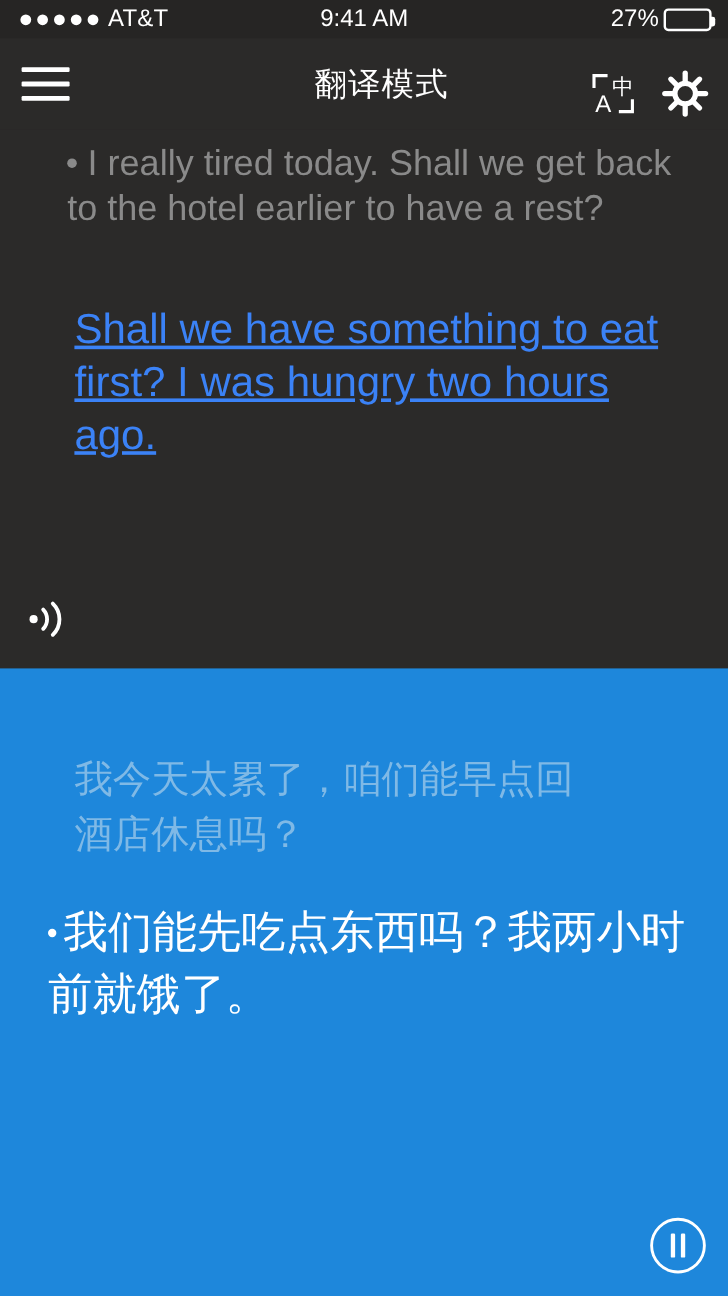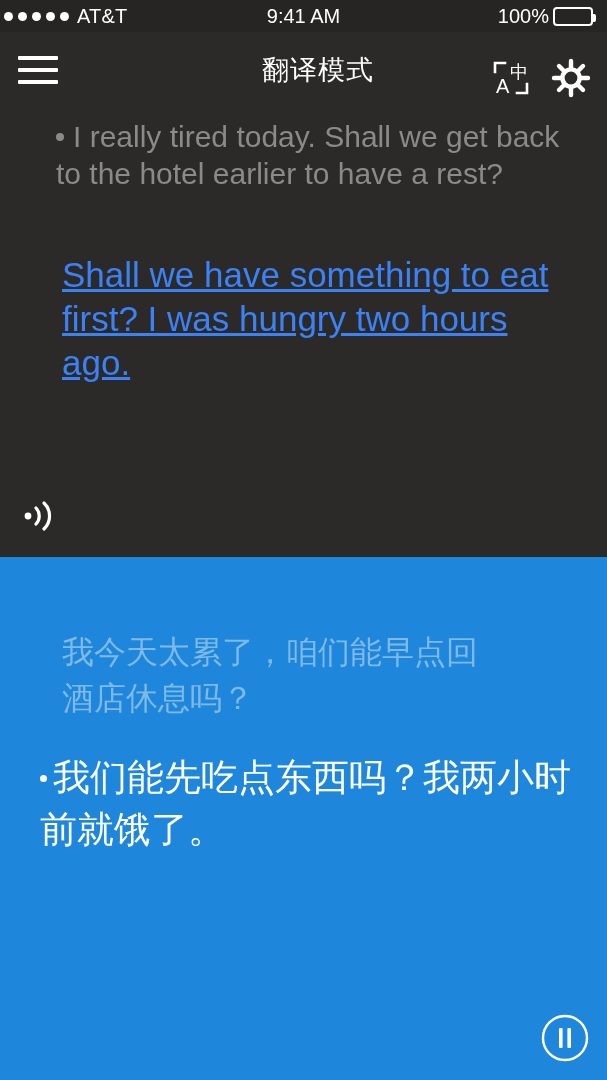--- a/index.html
+++ b/index.html
@@ -10,21 +10,21 @@
     overflow:hidden;
   }
   #app { position:relative; width:607px; height:1080px; overflow:hidden; }
 
   
   .statusbar{
     position:absolute; left:0; top:0; width:607px; height:32px;
     background:#262524; color:#ffffff;
     display:flex; align-items:center;
   }
-  .sb-left{ display:flex; align-items:center; gap:8px; padding-left:4px; width:33%; }
+  .sb-left{ display:flex; align-items:center; gap:8px; padding-left:17px; width:33%; }
   .sb-dots{ display:flex; gap:5px; align-items:center; }
   .sb-dots i{ display:block; width:9px; height:9px; border-radius:50%; background:#ffffff; }
   .sb-carrier{ font-size:20px; letter-spacing:.2px; }
   .sb-center{ width:34%; text-align:center; font-size:20px; }
   .sb-right{ width:33%; display:flex; align-items:center; justify-content:flex-end;
              gap:4px; padding-right:14px; }
   .sb-batt-pct{ font-size:20px; }
   .batt{ position:relative; width:40px; height:19px; border:2px solid #ffffff;
          border-radius:4px; padding:2px; }
   .batt-fill{ width:100%; height:100%; background:#ffffff; border-radius:1px; }
@@ -72,21 +72,21 @@
 
   
   .panel-target{
     position:absolute; left:0; top:557px; width:607px; height:523px;
     background:#1e87db; overflow:hidden;
   }
   .cn-prev{
     position:absolute; left:0; top:72px; width:534px;
     color:#7fb9e6; font-size:32px; line-height:46px;
     padding:0 50px 0 62px;
-    font-family:Liberation Serif, serif;
+    font-family:Liberation Mono, monospace;
   }
   .cn-current{
     position:absolute; left:0; top:195px; width:607px;
     color:#ffffff; font-size:37px; line-height:52px;
     padding:0 36px 0 40px;
     font-family:Liberation Serif, serif;
   }
   .cn-current .bullet{
     display:inline-block; width:7px; height:7px; border-radius:50%;
     background:#ffffff; vertical-align:middle; margin-right:6px; margin-bottom:6px;
@@ -104,21 +104,21 @@
         <i></i>
           <i></i>
           <i></i>
           <i></i>
           <i></i>
       </span>
       <span class="sb-carrier">AT&amp;T</span>
     </div>
     <div class="sb-center">9:41 AM</div>
     <div class="sb-right">
-      <span class="sb-batt-pct">100%</span>
+      <span class="sb-batt-pct">27%</span>
       <span class="batt">
         <span class="batt-fill"></span><span class="batt-nub"></span>
       </span>
     </div>
   </div>
 
   <div class="header">
 
     <div class="hamburger">
       <i></i>

